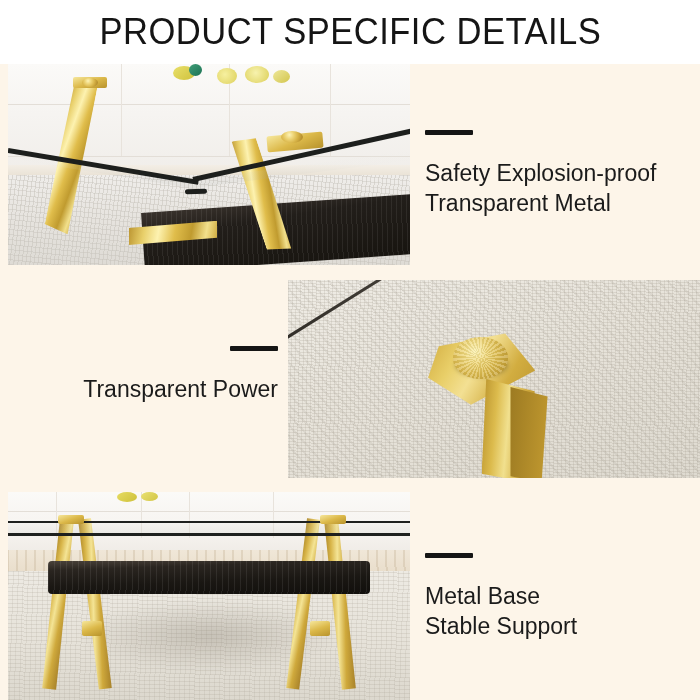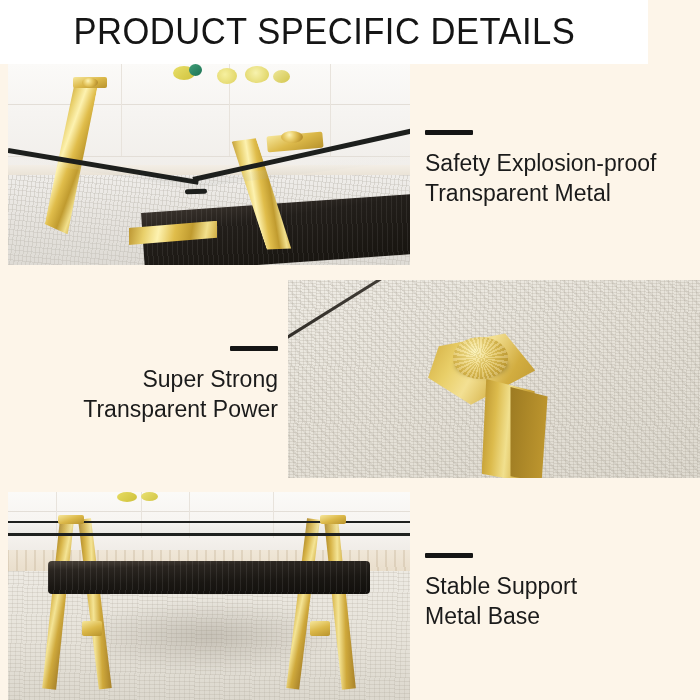--- a/index.html
+++ b/index.html
@@ -17,21 +17,21 @@
     width: 700px;
     height: 700px;
     background: #fdf5e9;
   }
 
   
   .title-band {
     position: absolute;
     left: 0;
     top: 0;
-    width: 648px;
+    width: 700px;
     height: 64px;
     background: #ffffff;
     display: flex;
     align-items: center;
     justify-content: center;
   }
   .title-text {
     font-family: "Liberation Sans", sans-serif;
     font-size: 36px;
     letter-spacing: 0.5px;
@@ -66,21 +66,21 @@
   .cap-line {
     font-size: 23px;
     line-height: 30px;
     color: #1b1b1b;
     white-space: nowrap;
     font-weight: 400;
   }
   .cap-right { text-align: right; }
   .cap-right .cap-dash { margin-left: auto; }
   .cap-left { text-align: left; }
-  .cap-textwrap { margin-top: 13px; }
+  .cap-textwrap { margin-top: 23px; }
 
   
   
   .p1-wall {
     position: absolute; left: 0; top: 0; width: 100%; height: 62%;
     background:
       linear-gradient(180deg, #fbfaf8 0%, #f6f4f1 40%, #efece8 100%);
   }
   .p1-cabline {
     position: absolute; background: #e3ded7; height: 1px;
@@ -321,21 +321,20 @@
                   clip-path:polygon(0% 0%, 100% 10%, 84% 100%, 0% 94%);"></div>
 
       <div class="p2-disc-shadow" style="left:40.5%; top:37%; width:13%; height:12%;"></div>
       <div class="p2-disc" style="left:40%; top:29%; width:13.5%; height:21%;"></div>
     </div>
   </div>
 
   <div class="caption cap-right" style="left:20px; top:346px; width:258px;">
     <div class="cap-dash"></div>
     <div class="cap-textwrap">
-      <div class="cap-line">Super Strong</div>
       <div class="cap-line">Transparent Power</div>
     </div>
   </div>
 
   <div class="panel" style="left:8px; top:492px; width:402px; height:208px;">
     <div class="panel-inner">
       <div class="p3-wall"></div>
       <div class="p1-cabline" style="left:0; top:9%; width:100%;"></div>
       <div class="p1-cabvert" style="left:12%; top:0; height:22%;"></div>
       <div class="p1-cabvert" style="left:33%; top:0; height:22%;"></div>
@@ -365,18 +364,18 @@
       <div class="p3-glassline" style="top:19.5%; height:3px;"></div>
 
       <div class="gold-cap" style="left:12.5%; top:11%; width:6.5%; height:4.5%;"></div>
       <div class="gold-cap" style="left:77.5%; top:11%; width:6.5%; height:4.5%;"></div>
     </div>
   </div>
 
   <div class="caption cap-left" style="left:425px; top:553px; width:265px;">
     <div class="cap-dash"></div>
     <div class="cap-textwrap">
+      <div class="cap-line">Metal Base</div>
       <div class="cap-line">Stable Support</div>
-      <div class="cap-line">Metal Base</div>
     </div>
   </div>
 
 </div>
 
 </body></html>

